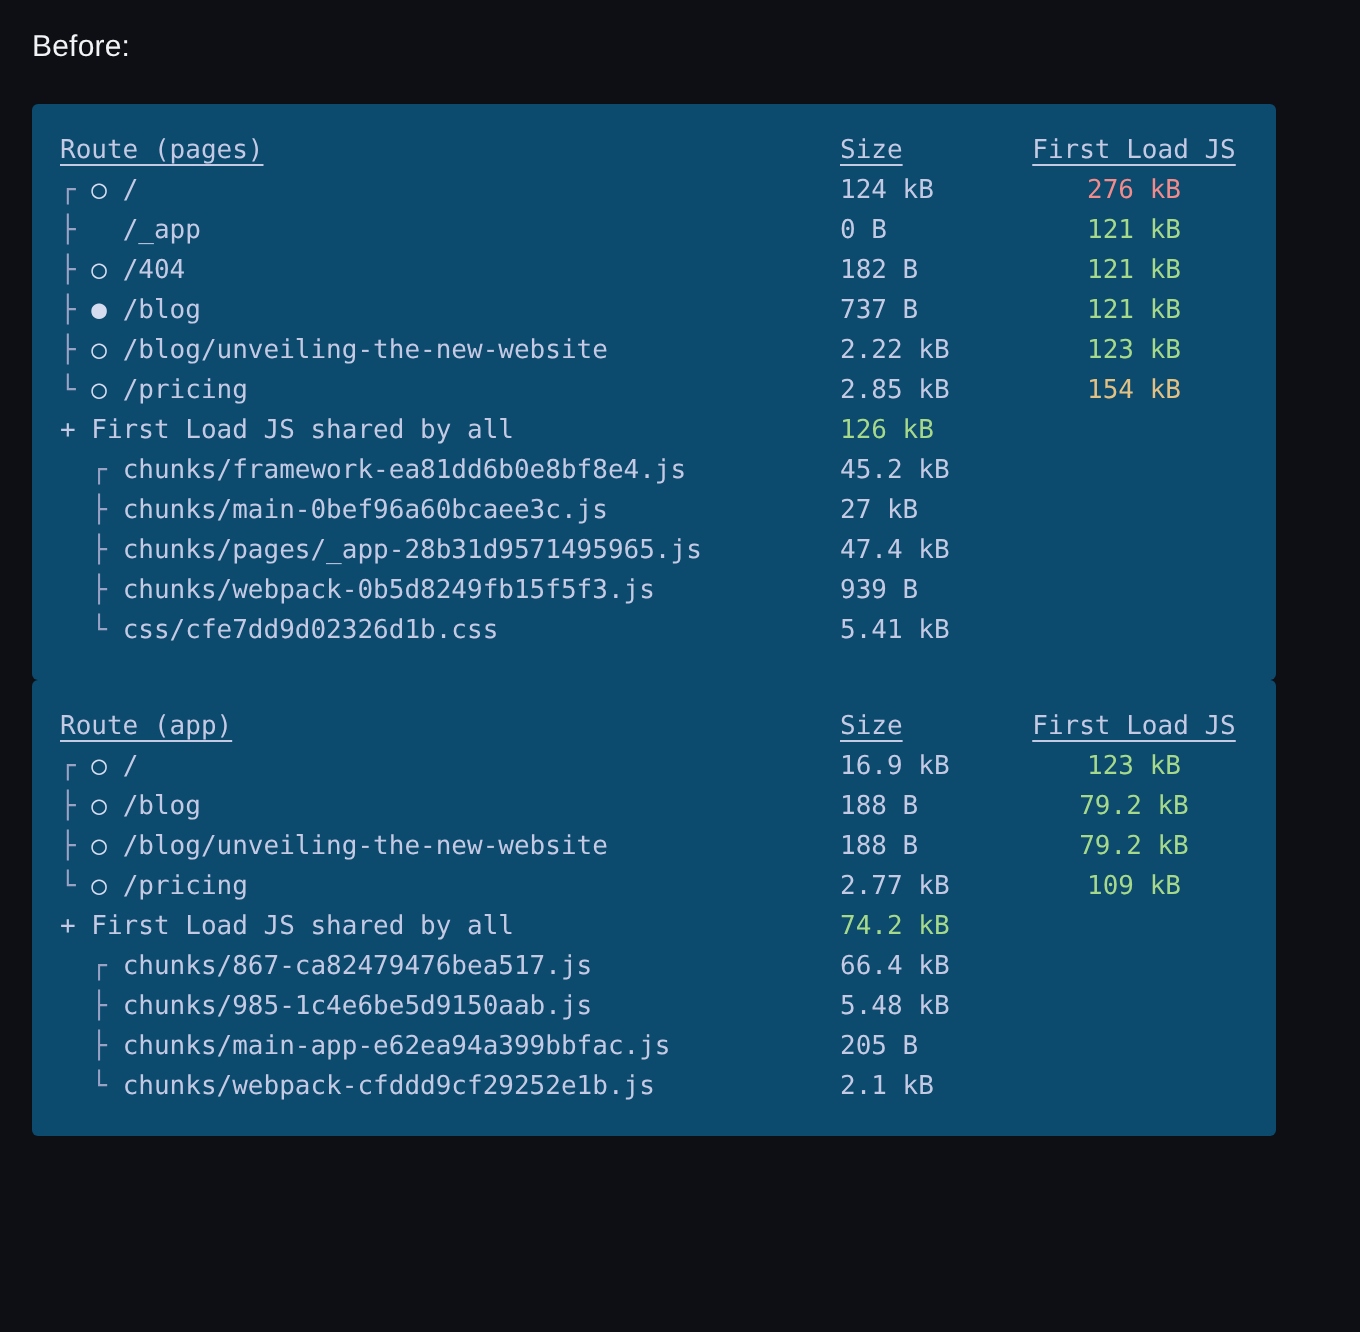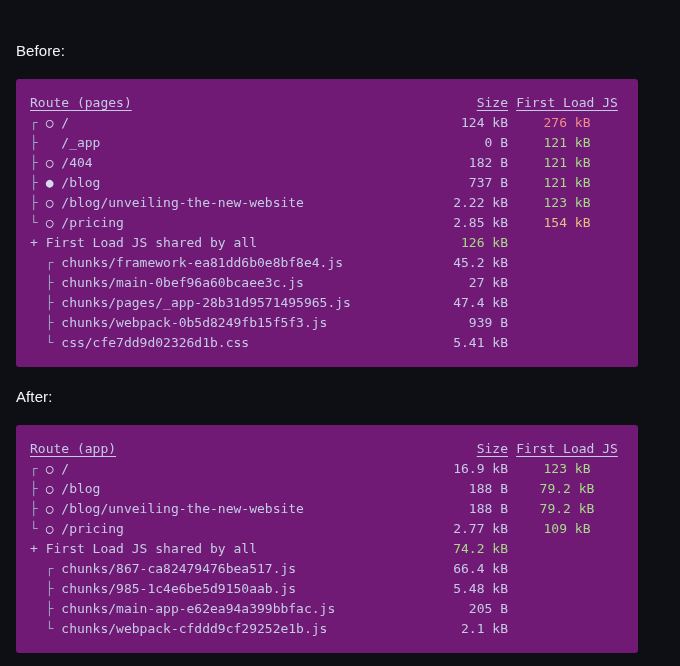--- a/index.html
+++ b/index.html
@@ -13,38 +13,37 @@
     background: #0d0f14;
     font-family: "Liberation Sans", sans-serif;
     color: #ffffff;
     overflow: hidden;
   }
   .page {
     width: 680px;
     height: 468px;
     position: relative;
     box-sizing: border-box;
-    margin-top: 27px;
   }
   .section-label {
     font-family: "Liberation Sans", sans-serif;
     font-size: 15px;
     line-height: 20px;
     color: #f2f3f5;
     padding-left: 16px;
     font-weight: 400;
     letter-spacing: 0.1px;
   }
   .label-before { padding-top: 14px; padding-bottom: 18px; }
   .label-after  { padding-top: 20px; padding-bottom: 18px; }
 
   .codeblock {
     margin-left: 16px;
     width: 622px;
-    background: #701a75;
+    background: #0c4a6e;
     border-radius: 3px;
     padding: 14px 0 14px 0;
     box-sizing: border-box;
     overflow: hidden;
   }
 
   .code {
     font-family: "DejaVu Sans Mono", "Liberation Mono", monospace;
     font-size: 13px;
     line-height: 20px;
@@ -63,21 +62,20 @@
   .col-route {
     width: 390px;
     flex: 0 0 390px;
     white-space: pre;
     overflow: hidden;
   }
   .col-size {
     width: 88px;
     flex: 0 0 88px;
     white-space: pre;
-    text-align: right;
   }
   .col-fl {
     width: 118px;
     flex: 0 0 118px;
     text-align: center;
     white-space: pre;
   }
 
   .hdr {
     text-decoration: underline;
@@ -103,18 +101,17 @@
 </style>
 </head>
 <body>
 
 <div class="page">
   <div id="sections-root">
       <div class="section-label label-before">Before:</div>
       <div class="codeblock">
         <div class="code"><div class="row"><div class="col-route"><span class="hdr">Route (pages)</span></div><div class="col-size"><span class="hdr">Size</span></div><div class="col-fl"><span class="hdr-fl">First Load JS</span></div></div><div class="row"><div class="col-route"><span class="tree">┌</span> <span class="marker-hollow">○</span> <span>/</span></div><div class="col-size">124 kB</div><div class="col-fl c-red">276 kB</div></div><div class="row"><div class="col-route"><span class="tree">├</span> <span class="marker-hollow"> </span> <span>/_app</span></div><div class="col-size">0 B</div><div class="col-fl c-green">121 kB</div></div><div class="row"><div class="col-route"><span class="tree">├</span> <span class="marker-hollow">○</span> <span>/404</span></div><div class="col-size">182 B</div><div class="col-fl c-green">121 kB</div></div><div class="row"><div class="col-route"><span class="tree">├</span> <span class="marker-filled">●</span> <span>/blog</span></div><div class="col-size">737 B</div><div class="col-fl c-green">121 kB</div></div><div class="row"><div class="col-route"><span class="tree">├</span> <span class="marker-hollow">○</span> <span>/blog/unveiling-the-new-website</span></div><div class="col-size">2.22 kB</div><div class="col-fl c-green">123 kB</div></div><div class="row"><div class="col-route"><span class="tree">└</span> <span class="marker-hollow">○</span> <span>/pricing</span></div><div class="col-size">2.85 kB</div><div class="col-fl c-yellow">154 kB</div></div><div class="row"><div class="col-route"><span class="plus">+</span> <span>First Load JS shared by all</span></div><div class="col-size c-green">126 kB</div><div class="col-fl"></div></div><div class="row"><div class="col-route">  <span class="tree">┌</span> <span>chunks/framework-ea81dd6b0e8bf8e4.js</span></div><div class="col-size">45.2 kB</div><div class="col-fl"></div></div><div class="row"><div class="col-route">  <span class="tree">├</span> <span>chunks/main-0bef96a60bcaee3c.js</span></div><div class="col-size">27 kB</div><div class="col-fl"></div></div><div class="row"><div class="col-route">  <span class="tree">├</span> <span>chunks/pages/_app-28b31d9571495965.js</span></div><div class="col-size">47.4 kB</div><div class="col-fl"></div></div><div class="row"><div class="col-route">  <span class="tree">├</span> <span>chunks/webpack-0b5d8249fb15f5f3.js</span></div><div class="col-size">939 B</div><div class="col-fl"></div></div><div class="row"><div class="col-route">  <span class="tree">└</span> <span>css/cfe7dd9d02326d1b.css</span></div><div class="col-size">5.41 kB</div><div class="col-fl"></div></div></div>
       </div>
-      <div class="section-label label-after">After:</div>
       <div class="codeblock">
         <div class="code"><div class="row"><div class="col-route"><span class="hdr">Route (app)</span></div><div class="col-size"><span class="hdr">Size</span></div><div class="col-fl"><span class="hdr-fl">First Load JS</span></div></div><div class="row"><div class="col-route"><span class="tree">┌</span> <span class="marker-hollow">○</span> <span>/</span></div><div class="col-size">16.9 kB</div><div class="col-fl c-green">123 kB</div></div><div class="row"><div class="col-route"><span class="tree">├</span> <span class="marker-hollow">○</span> <span>/blog</span></div><div class="col-size">188 B</div><div class="col-fl c-green">79.2 kB</div></div><div class="row"><div class="col-route"><span class="tree">├</span> <span class="marker-hollow">○</span> <span>/blog/unveiling-the-new-website</span></div><div class="col-size">188 B</div><div class="col-fl c-green">79.2 kB</div></div><div class="row"><div class="col-route"><span class="tree">└</span> <span class="marker-hollow">○</span> <span>/pricing</span></div><div class="col-size">2.77 kB</div><div class="col-fl c-green">109 kB</div></div><div class="row"><div class="col-route"><span class="plus">+</span> <span>First Load JS shared by all</span></div><div class="col-size c-green">74.2 kB</div><div class="col-fl"></div></div><div class="row"><div class="col-route">  <span class="tree">┌</span> <span>chunks/867-ca82479476bea517.js</span></div><div class="col-size">66.4 kB</div><div class="col-fl"></div></div><div class="row"><div class="col-route">  <span class="tree">├</span> <span>chunks/985-1c4e6be5d9150aab.js</span></div><div class="col-size">5.48 kB</div><div class="col-fl"></div></div><div class="row"><div class="col-route">  <span class="tree">├</span> <span>chunks/main-app-e62ea94a399bbfac.js</span></div><div class="col-size">205 B</div><div class="col-fl"></div></div><div class="row"><div class="col-route">  <span class="tree">└</span> <span>chunks/webpack-cfddd9cf29252e1b.js</span></div><div class="col-size">2.1 kB</div><div class="col-fl"></div></div></div>
       </div>
     </div>
 </div>
 
 </body></html>

